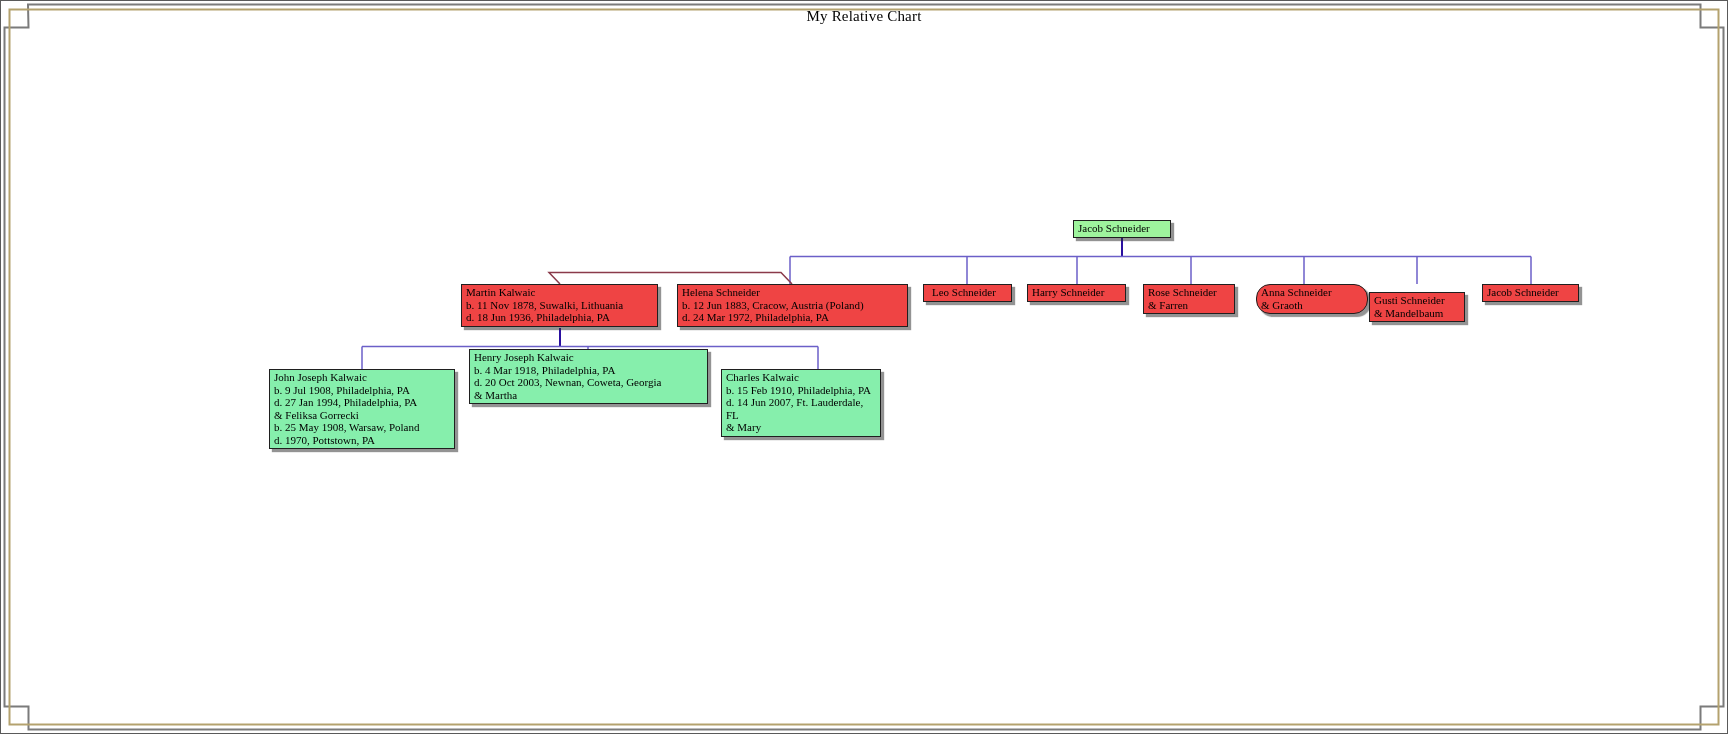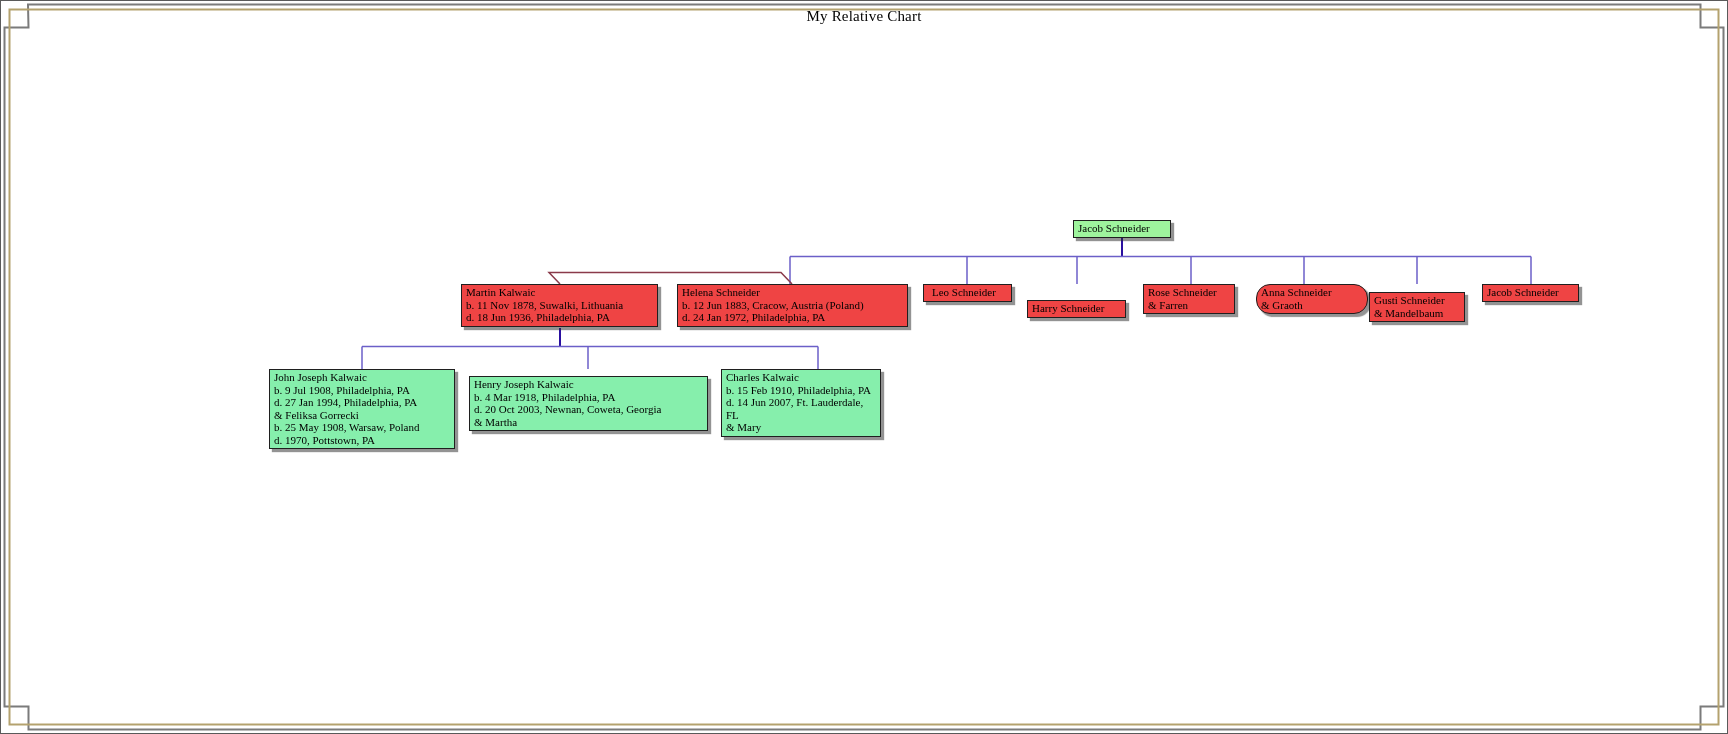--- a/index.html
+++ b/index.html
@@ -64,38 +64,38 @@
 
   <div class="title">My Relative Chart</div>
 
   <div class="person hl" style="left:1072px;top:219px;width:98px;">Jacob Schneider</div>
 
   <div class="person anc" style="left:460px;top:283px;width:197px;">Martin Kalwaic
 b. 11 Nov 1878, Suwalki, Lithuania
 d. 18 Jun 1936, Philadelphia, PA</div>
   <div class="person anc" style="left:676px;top:283px;width:231px;">Helena Schneider
 b. 12 Jun 1883, Cracow, Austria (Poland)
-d. 24 Jan 1972, Philadelphia, PA</div>
+d. 24 Mar 1972, Philadelphia, PA</div>
   <div class="person anc" style="left:922px;top:283px;width:89px;padding-left:8px;">Leo Schneider</div>
-  <div class="person anc" style="left:1026px;top:283px;width:99px;margin-top:16px;">Harry Schneider</div>
+  <div class="person anc" style="left:1026px;top:283px;width:99px;">Harry Schneider</div>
   <div class="person anc" style="left:1142px;top:283px;width:92px;">Rose Schneider
 &amp; Farren</div>
   <div class="person anc" style="left:1255px;top:283px;width:112px;border-radius:14px;">Anna Schneider
 &amp; Graoth</div>
   <div class="person anc" style="left:1368px;top:283px;width:96px;margin-top:8px;">Gusti Schneider
 &amp; Mandelbaum</div>
   <div class="person anc" style="left:1481px;top:283px;width:97px;">Jacob Schneider</div>
 
   <div class="person desc" style="left:268px;top:368px;width:186px;">John Joseph Kalwaic
 b. 9 Jul 1908, Philadelphia, PA
 d. 27 Jan 1994, Philadelphia, PA
 &amp; Feliksa Gorrecki
 b. 25 May 1908, Warsaw, Poland
 d. 1970, Pottstown, PA</div>
-  <div class="person desc" style="left:468px;top:375px;width:239px;">Henry Joseph Kalwaic
+  <div class="person desc" style="left:468px;top:348px;width:239px;">Henry Joseph Kalwaic
 b. 4 Mar 1918, Philadelphia, PA
 d. 20 Oct 2003, Newnan, Coweta, Georgia
 &amp; Martha</div>
   <div class="person desc" style="left:720px;top:368px;width:160px;">Charles Kalwaic
 b. 15 Feb 1910, Philadelphia, PA
 d. 14 Jun 2007, Ft. Lauderdale, FL
 &amp; Mary</div>
 
 </div>
 

